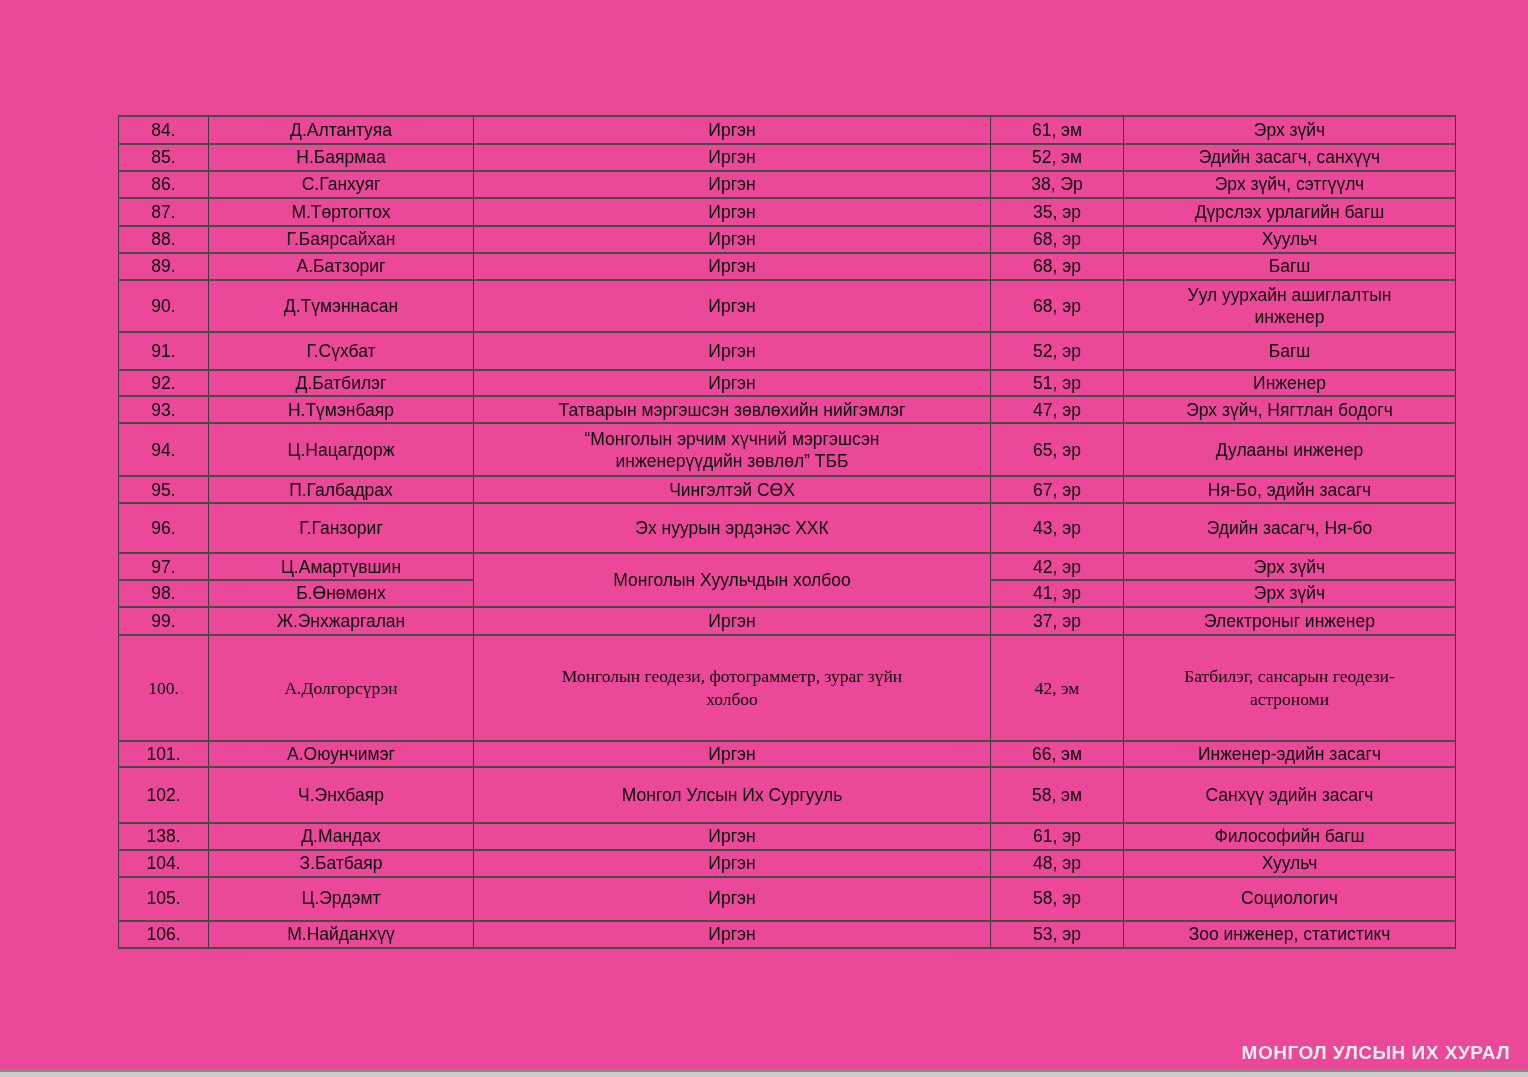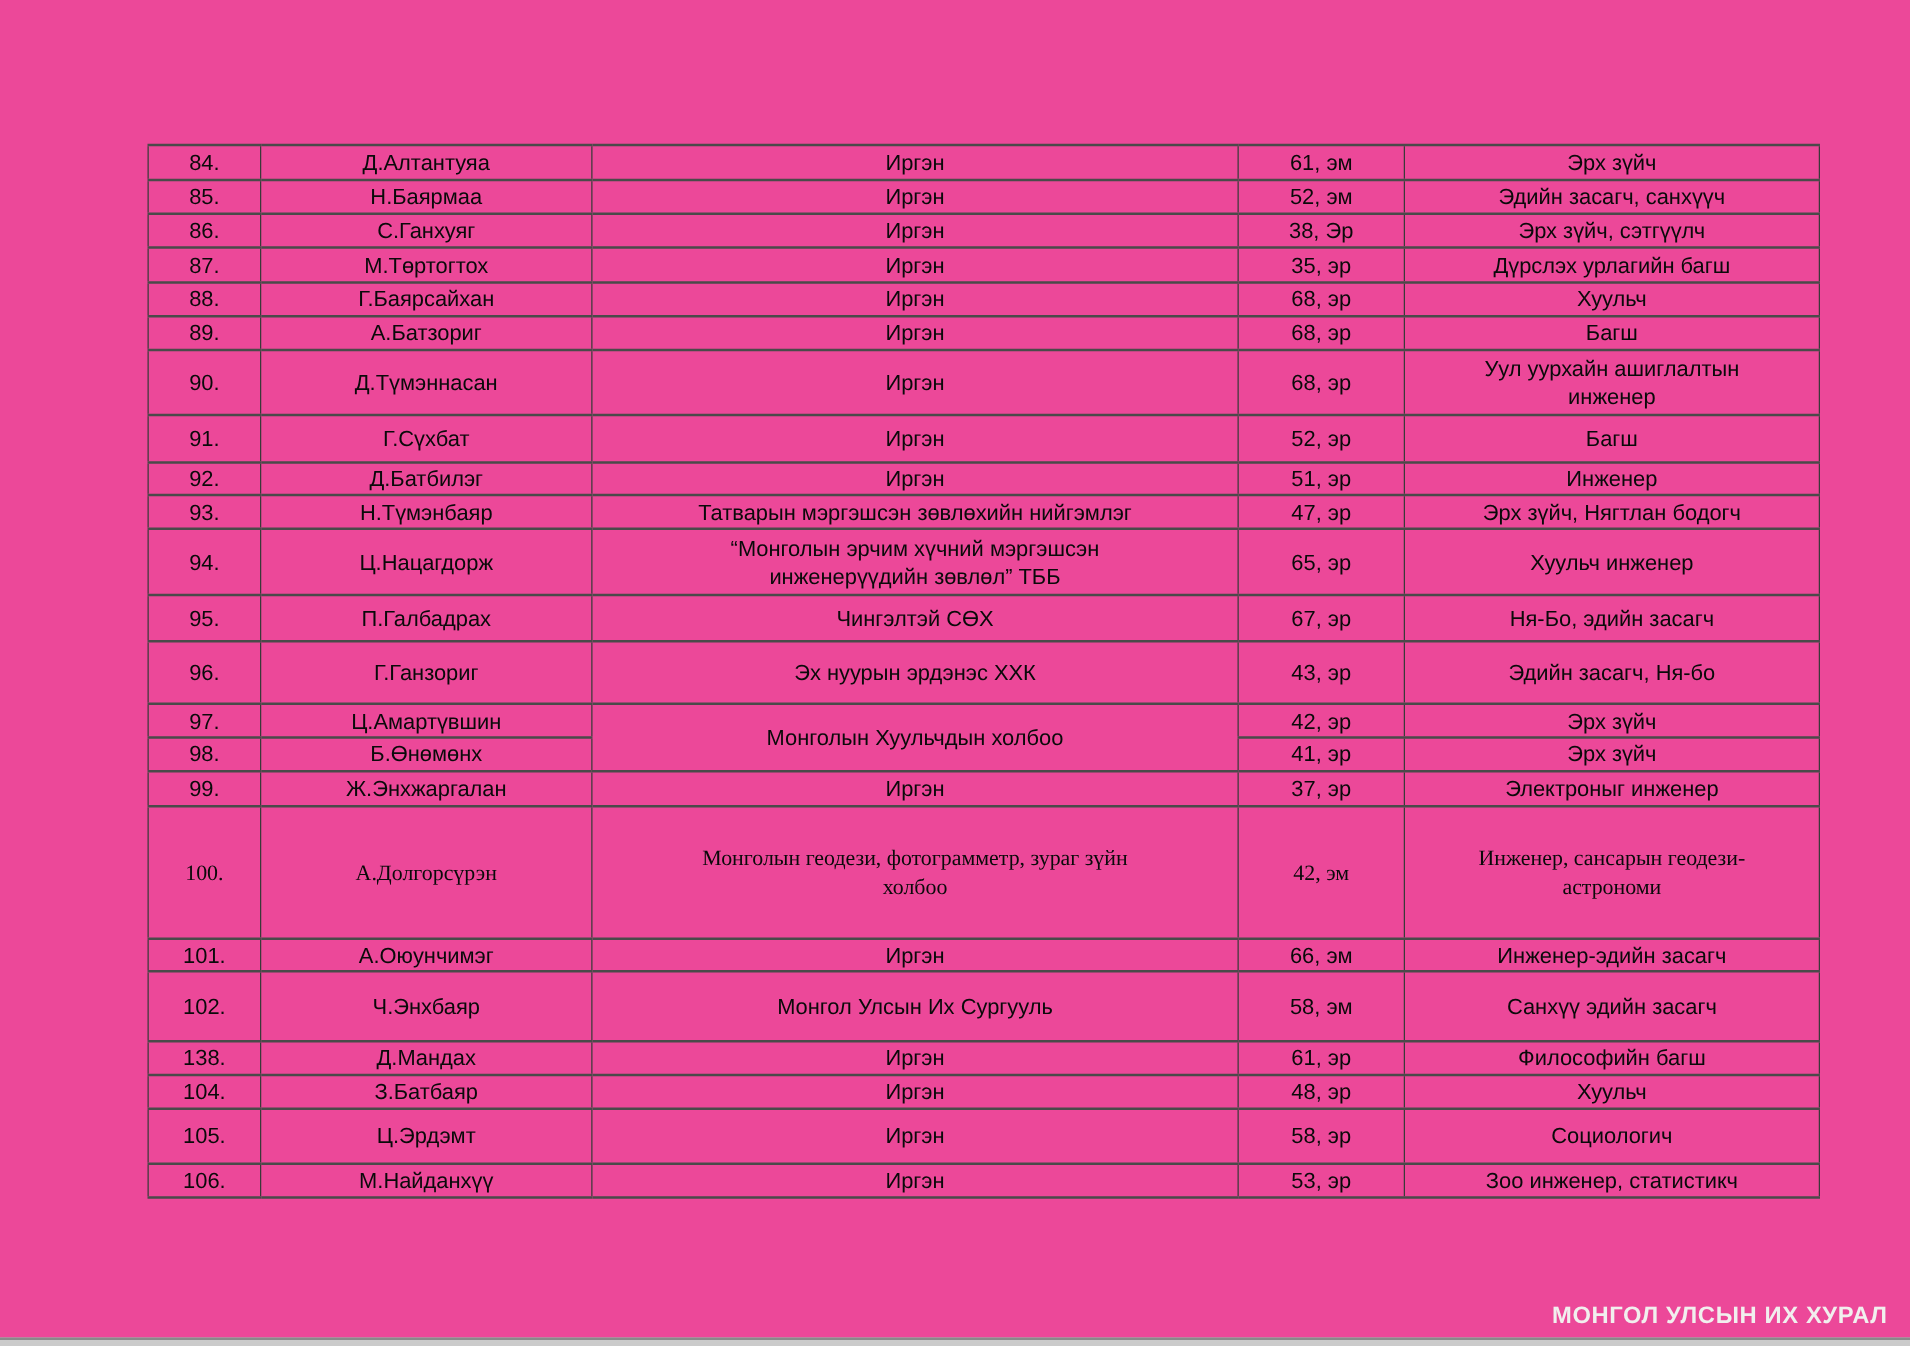--- a/index.html
+++ b/index.html
@@ -144,23 +144,23 @@
           <td>Татварын мэргэшсэн зөвлөхийн нийгэмлэг</td>
           <td>47, эр</td>
           <td>Эрх зүйч, Нягтлан бодогч</td>
         </tr>
         <tr style="height: 53px;">
           <td>94.</td>
           <td>Ц.Нацагдорж</td>
           <td>“Монголын эрчим хүчний мэргэшсэн
 инженерүүдийн зөвлөл” ТББ</td>
           <td>65, эр</td>
-          <td>Хуульч инженер</td>
-        </tr>
-        <tr style="height: 37px;">
+          <td>Дулааны инженер</td>
+        </tr>
+        <tr style="height: 27px;">
           <td>95.</td>
           <td>П.Галбадрах</td>
           <td>Чингэлтэй СӨХ</td>
           <td>67, эр</td>
           <td>Ня-Бо, эдийн засагч</td>
         </tr>
         <tr style="height: 50px;">
           <td class="v-top">96.</td>
           <td>Г.Ганзориг</td>
           <td class="v-top">Эх нуурын эрдэнэс ХХК</td>
@@ -186,21 +186,21 @@
           <td>Иргэн</td>
           <td>37, эр</td>
           <td>Электроныг инженер</td>
         </tr>
         <tr style="height: 106px; font-family: Liberation Serif, serif;">
           <td>100.</td>
           <td class="a-left">А.Долгорсүрэн</td>
           <td class="v-top">Монголын геодези, фотограмметр, зураг зүйн
 холбоо</td>
           <td>42, эм</td>
-          <td>Инженер, сансарын геодези-
+          <td>Батбилэг, сансарын геодези-
 астрономи</td>
         </tr>
         <tr style="height: 26px;">
           <td>101.</td>
           <td>А.Оюунчимэг</td>
           <td>Иргэн</td>
           <td>66, эм</td>
           <td>Инженер-эдийн засагч</td>
         </tr>
         <tr style="height: 56px; margin-top: 40px;">

